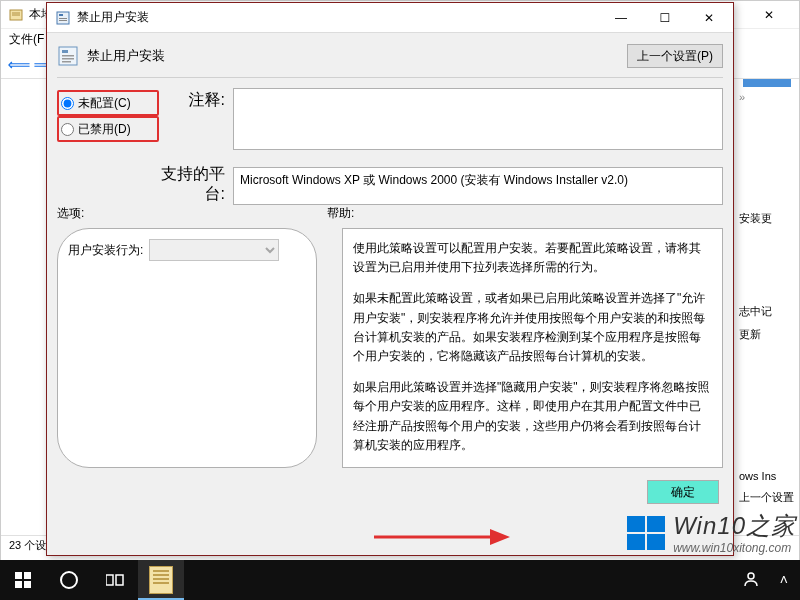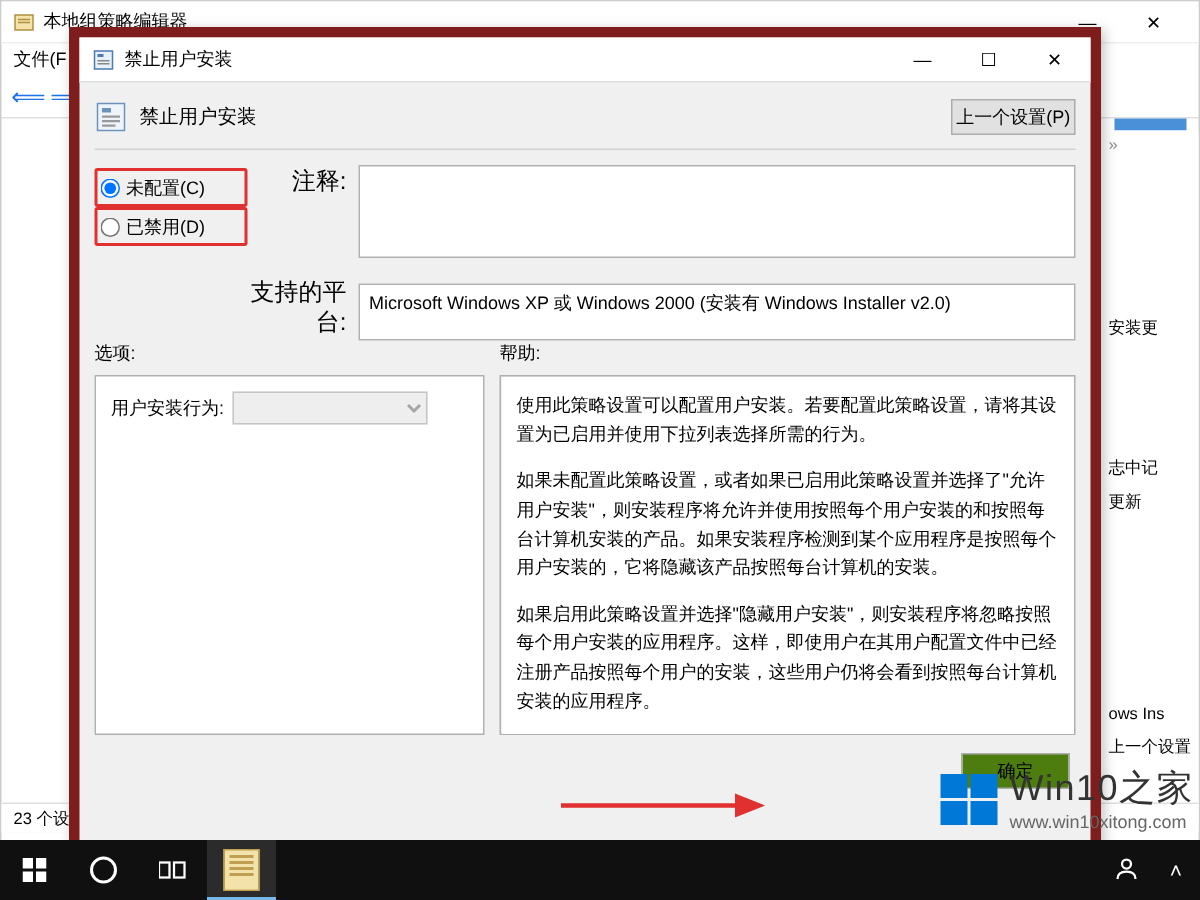--- a/index.html
+++ b/index.html
@@ -16,34 +16,34 @@
 
 .bg-right-panel { position: absolute; right: 0; top: 86px; width: 64px; bottom: 50px; background: #fff; overflow: hidden; }
 .bg-right-panel div { padding: 4px 4px; font-size: 11px; white-space: nowrap; }
 .bg-right-panel .chev { color: #8a8a8a; }
 
 .bg-statusbar { position: absolute; bottom: 44px; left: 0; right: 0; height: 20px; background: #fff; display: flex; align-items: center; padding: 0 8px; font-size: 11px; border-top: 1px solid #e0e0e0; }
 .bg-scrollbar { position: absolute; bottom: 44px; left: 0; width: 46px; height: 16px; background: #f0f0f0; }
 .bg-scrollbar .thumb { width: 14px; height: 14px; background: #ccc; margin: 1px; }
 
 
-.dialog { position: absolute; left: 46px; top: 18px; width: 688px; height: 554px; background: #f0f0f0; border: 7px solid #7f1d1d; box-shadow: 2px 2px 8px rgba(0,0,0,0.25); }
+.dialog { position: absolute; left: 46px; top: 2px; width: 688px; height: 554px; background: #f0f0f0; border: 1px solid #7f1d1d; box-shadow: 2px 2px 8px rgba(0,0,0,0.25); }
 .dlg-titlebar { height: 30px; background: #fff; display: flex; align-items: center; padding: 0 2px 0 8px; border-bottom: 1px solid #dcdcdc; }
 .dlg-titlebar .icon { width: 16px; height: 16px; margin-right: 6px; }
 .dlg-titlebar .title { flex: 1; font-size: 12px; }
 .dlg-titlebar .winbtns { display: flex; }
 .dlg-titlebar .winbtn { width: 44px; height: 28px; display: flex; align-items: center; justify-content: center; font-size: 12px; }
 
 .dlg-body { padding: 6px 10px 10px 10px; height: calc(100% - 30px); display: flex; flex-direction: column; }
 
 .header-row { display: flex; align-items: center; height: 34px; }
 .header-row .hicon { width: 22px; height: 22px; margin-right: 8px; }
 .header-row .htitle { flex: 1; font-size: 13px; }
 .header-row .navbtns { display: flex; gap: 8px; }
-.navbtn { width: 83px; height: 24px; background: #e1e1e1; border: 1px solid #adadad; font-size: 12px; cursor: pointer; }
+.navbtn { width: 96px; height: 24px; background: #e1e1e1; border: 1px solid #adadad; font-size: 12px; cursor: pointer; }
 
 .sep { height: 1px; background: #d0d0d0; margin: 4px 0 10px 0; }
 
 .config-row { display: flex; }
 .radio-col { width: 102px; padding-top: 2px; }
 .radio-item { display: flex; align-items: center; height: 26px; font-size: 12px; padding: 0 4px; }
 .radio-item input { margin-right: 4px; width: 13px; height: 13px; }
 .radio-item.hl { border: 2px solid #e03030; border-radius: 2px; padding: 0 2px; }
 
 .mid-col { width: 74px; padding-top: 2px; text-align: right; padding-right: 8px; }
@@ -53,35 +53,35 @@
 .textarea-col { flex: 1; }
 .comment-box { width: 100%; height: 62px; background: #fff; border: 1px solid #b0b0b0; padding: 4px; font-size: 12px; resize: none; overflow-y: scroll; }
 .platform-box { width: 100%; height: 38px; margin-top: 14px; background: #fff; border: 1px solid #b0b0b0; padding: 4px 6px; font-size: 12px; overflow-y: scroll; }
 
 .labels-row { display: flex; margin-top: 0; }
 .labels-row .l1 { width: 270px; font-size: 12px; }
 .labels-row .l2 { font-size: 12px; }
 
 .panels-row { display: flex; margin-top: 6px; gap: 10px; height: 240px; }
 .opt-panel, .help-panel { background: #fff; border: 1px solid #b0b0b0; padding: 10px; font-size: 12px; overflow-y: auto; }
-.opt-panel { width: 260px; }
-.help-panel { flex: 1; line-height: 1.6; overflow-y: scroll; }
+.opt-panel { width: 260px; border-radius: 32px; }
+.help-panel { flex: 1; line-height: 1.6; overflow-y: scroll; margin-left: 15px; }
 .help-panel p { margin-bottom: 12px; }
 
 .opt-panel .opt-row { display: flex; align-items: center; gap: 6px; }
 .opt-panel select { width: 130px; height: 22px; background: #e8e8e8; border: 1px solid #adadad; font-size: 12px; }
 
 .btn-row { display: flex; justify-content: flex-end; gap: 8px; margin-top: 12px; padding-right: 4px; }
-.dlgbtn { width: 72px; height: 24px; background: #4d7c0f; border: 1px solid #adadad; font-size: 12px; cursor: pointer; }
+.dlgbtn { width: 72px; height: 24px; background: #5eead4; border: 1px solid #adadad; font-size: 12px; cursor: pointer; }
 
 
 .arrow-anno { position: absolute; left: 372px; top: 526px; width: 140px; height: 22px; pointer-events: none; }
 
 
-.watermark { position: absolute; right: 4px; bottom: 44px; display: flex; align-items: center; gap: 4px; }
+.watermark { position: absolute; right: 4px; bottom: 44px; display: flex; align-items: center; gap: 4px; font-style: italic; }
 .watermark .logo { width: 44px; height: 44px; }
 .watermark .wtext { display: flex; flex-direction: column; line-height: 1.2; }
 .watermark .wtext .big { font-size: 24px; font-weight: 400; color: #333; letter-spacing: 1px; }
 .watermark .wtext .small { font-size: 12px; color: #666; }
 
 
 .taskbar { position: absolute; left: 0; bottom: 0; width: 800px; height: 40px; background: #101010; display: flex; align-items: center; }
 .task-item { width: 46px; height: 40px; display: flex; align-items: center; justify-content: center; color: #fff; }
 .task-item.start svg { width: 16px; height: 16px; }
 .task-item.cortana { border-radius: 0; }

